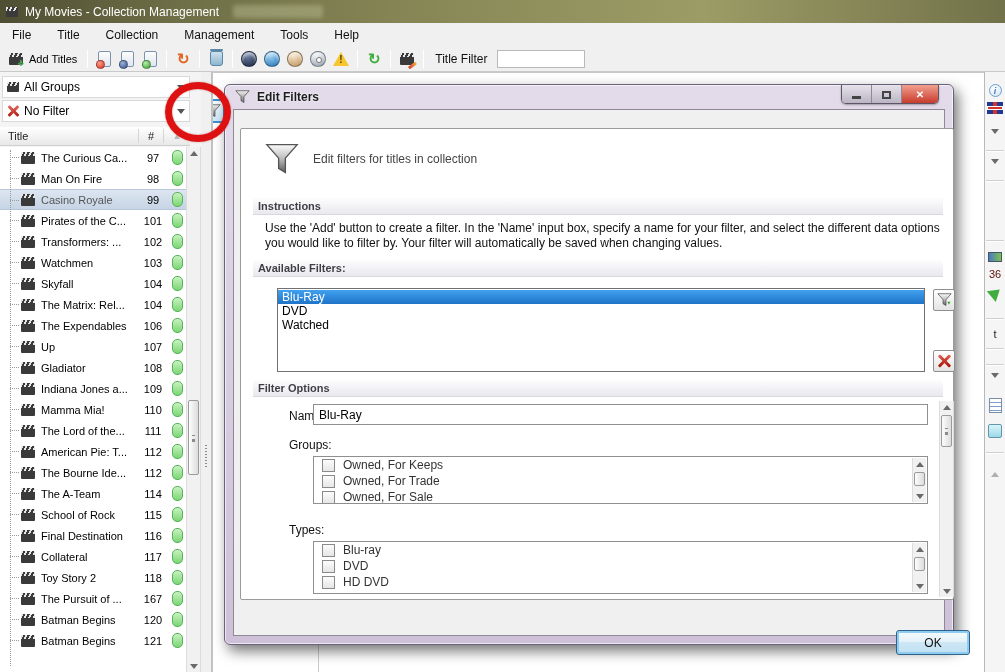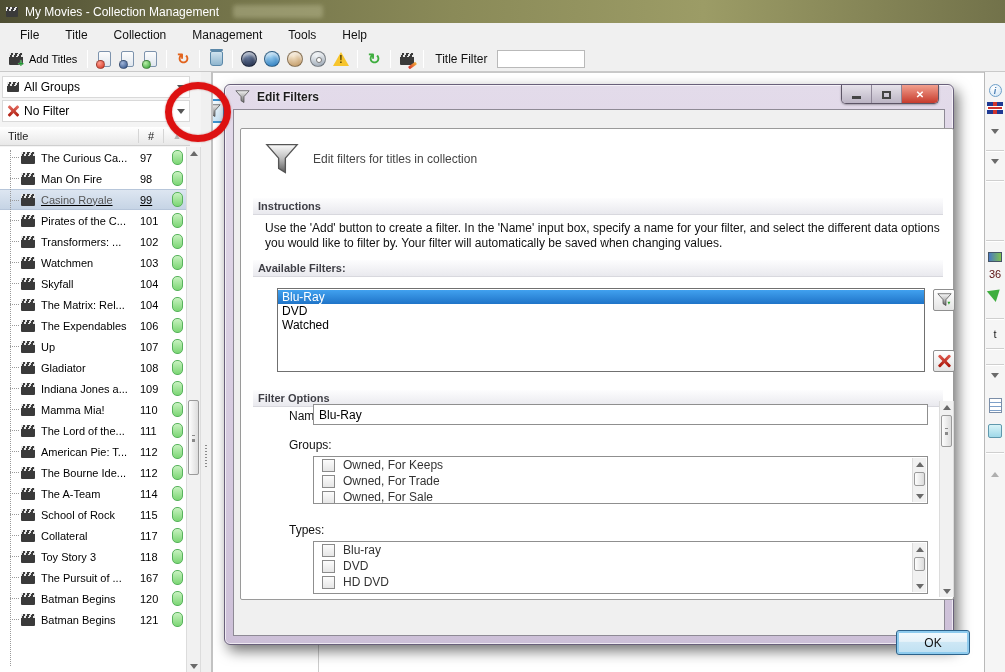--- a/index.html
+++ b/index.html
@@ -16,21 +16,21 @@
     left:0; top:0; width:1005px; height:23px;
     background:linear-gradient(90deg,#4e4e33 0%, #6f6f47 18%, #8a8a58 45%, #9c9c66 70%, #72724a 100%);
     display:flex; align-items:center; padding-left:6px; color:#fff; font-size:12px;
   }
   #titlebar .redact {
     width:90px; height:13px; margin-left:14px; border-radius:3px;
     background:rgba(190,190,150,.45); filter:blur(2px);
   }
   #menubar {
     left:0; top:23px; width:1005px; height:23px; background:#f0f0f0;
-    display:flex; align-items:center; padding-left:8px; gap:2px;
+    display:flex; align-items:center; gap:2px;
   }
   .menu-item { padding:3px 12px; font-size:12px; color:#111; }
   #toolbar {
     left:0; top:46px; width:1005px; height:26px; background:#f0f0f0;
     border-bottom:1px solid #c9c9c9; display:flex; align-items:center; padding-left:4px; gap:5px;
   }
   .tsep { width:1px; height:18px; background:#bfbfbf; border-right:1px solid #fff; margin:0 2px; }
   .tbtn { display:flex; align-items:center; gap:4px; padding:1px 3px; border-radius:2px; }
   .ticon { width:18px; height:18px; display:flex; align-items:center; justify-content:center; }
 
@@ -98,24 +98,24 @@
   #list-header .h-sep { width:1px; height:14px; background:#d5d5d5; }
   #list-header .h-num { flex:0 0 24px; text-align:center; }
   #list-header .h-sort { flex:1; color:#b9b9b9; font-size:9px; text-align:center; }
 
   #movie-list { left:0; top:147px; width:186px; height:525px; background:#fff; overflow:hidden; }
   #tree-line { left:10px; top:150px; width:1px; height:516px; border-left:1px dotted #9a9a9a; }
   .mrow { position:relative; height:21px; display:flex; align-items:center; }
   .mrow::before { content:""; position:absolute; left:10px; top:10px; width:9px; border-top:1px dotted #9a9a9a; }
   .mrow .clapper { margin-left:21px; flex:0 0 14px; }
   .mrow .mtitle { margin-left:6px; flex:1; font-size:11px; white-space:nowrap; overflow:hidden; }
-  .mrow .mnum { flex:0 0 26px; text-align:left; font-size:11px; }
+  .mrow .mnum { flex:0 0 26px; text-align:center; font-size:11px; }
   .mrow .pill { flex:0 0 11px; height:15px; margin:0 3px 0 6px; border-radius:5px;
     background:linear-gradient(180deg,#c8f2c0,#7bd674); border:1px solid #58b25c; }
-  .mrow.selected { background:linear-gradient(180deg,#dde6f1,#c6d4e5); border-top:1px solid #b7c6da; border-bottom:1px solid #b7c6da;text-decoration:underline; }
+  .mrow.selected { background:linear-gradient(180deg,#dde6f1,#c6d4e5); border-top:1px solid #b7c6da; border-bottom:1px solid #b7c6da; }
   .mrow.selected .mtitle { color:#555; }
 
   
   .vscroll { position:absolute; background:#f1f1f1; border-left:1px solid #dcdcdc; border-right:1px solid #dcdcdc; }
   .vthumb { position:absolute; left:1px; right:1px; border:1px solid #9a9a9a; border-radius:2px;
     background:linear-gradient(90deg,#fdfdfd,#dcdcdc); }
   .vthumb .grip { position:absolute; left:3px; right:3px; top:50%; height:5px; margin-top:-3px;
     border-top:1px solid #8a8a8a; border-bottom:1px solid #8a8a8a; box-shadow:0 2px 0 #8a8a8a; }
   .sb-arrow { position:absolute; left:0; right:0; height:12px; display:flex; align-items:center; justify-content:center; }
   .tri-up { width:0; height:0; border-left:4px solid transparent; border-right:4px solid transparent; border-bottom:5px solid #6a6a6a; }
@@ -462,27 +462,33 @@
         <div class="pill"></div>
       </div>
       <div class="mrow">
         <div class="clapper"></div>
         <div class="mtitle">School of Rock</div>
         <div class="mnum">115</div>
         <div class="pill"></div>
       </div>
       <div class="mrow">
         <div class="clapper"></div>
+        <div class="mtitle">Final Destination</div>
+        <div class="mnum">116</div>
+        <div class="pill"></div>
+      </div>
+      <div class="mrow">
+        <div class="clapper"></div>
         <div class="mtitle">Collateral</div>
         <div class="mnum">117</div>
         <div class="pill"></div>
       </div>
       <div class="mrow">
         <div class="clapper"></div>
-        <div class="mtitle">Toy Story 3</div>
+        <div class="mtitle">Toy Story 2</div>
         <div class="mnum">118</div>
         <div class="pill"></div>
       </div>
       <div class="mrow">
         <div class="clapper"></div>
         <div class="mtitle">The Pursuit of ...</div>
         <div class="mnum">167</div>
         <div class="pill"></div>
       </div>
       <div class="mrow">
@@ -563,21 +569,21 @@
         <div class="side-btn" style="top:160px">
           <svg class="funnel-mini" viewBox="0 0 20 19">
             <path d="M1,1 H19 L12,9 V17 L8,14.5 V9 Z" fill="url(#fg2)" stroke="#4a4a4a" stroke-width="1"></path>
             <path d="M14,12 h4 l-2,4 z" fill="#2ca02c"></path>
           </svg>
         </div>
         <div class="side-btn" style="top:221px">
           <span class="redx-big"></span>
         </div>
 
-        <div class="sect-bar" style="top:260px">Filter Options</div>
+        <div class="sect-bar" style="top:250px">Filter Options</div>
 
         <span class="fo-label" style="top:280px">Name:</span>
         <input id="name-input" type="text" value="Blu-Ray" style="">
 
         <span class="fo-label" style="top:309px">Groups:</span>
         <div class="radio-row" style="left:160px; top:307px" id="groups-radios">
             <div class="radio-opt">
               <div class="radio-circ on"></div>
               <div style="display: inline;">All</div>
             </div>

